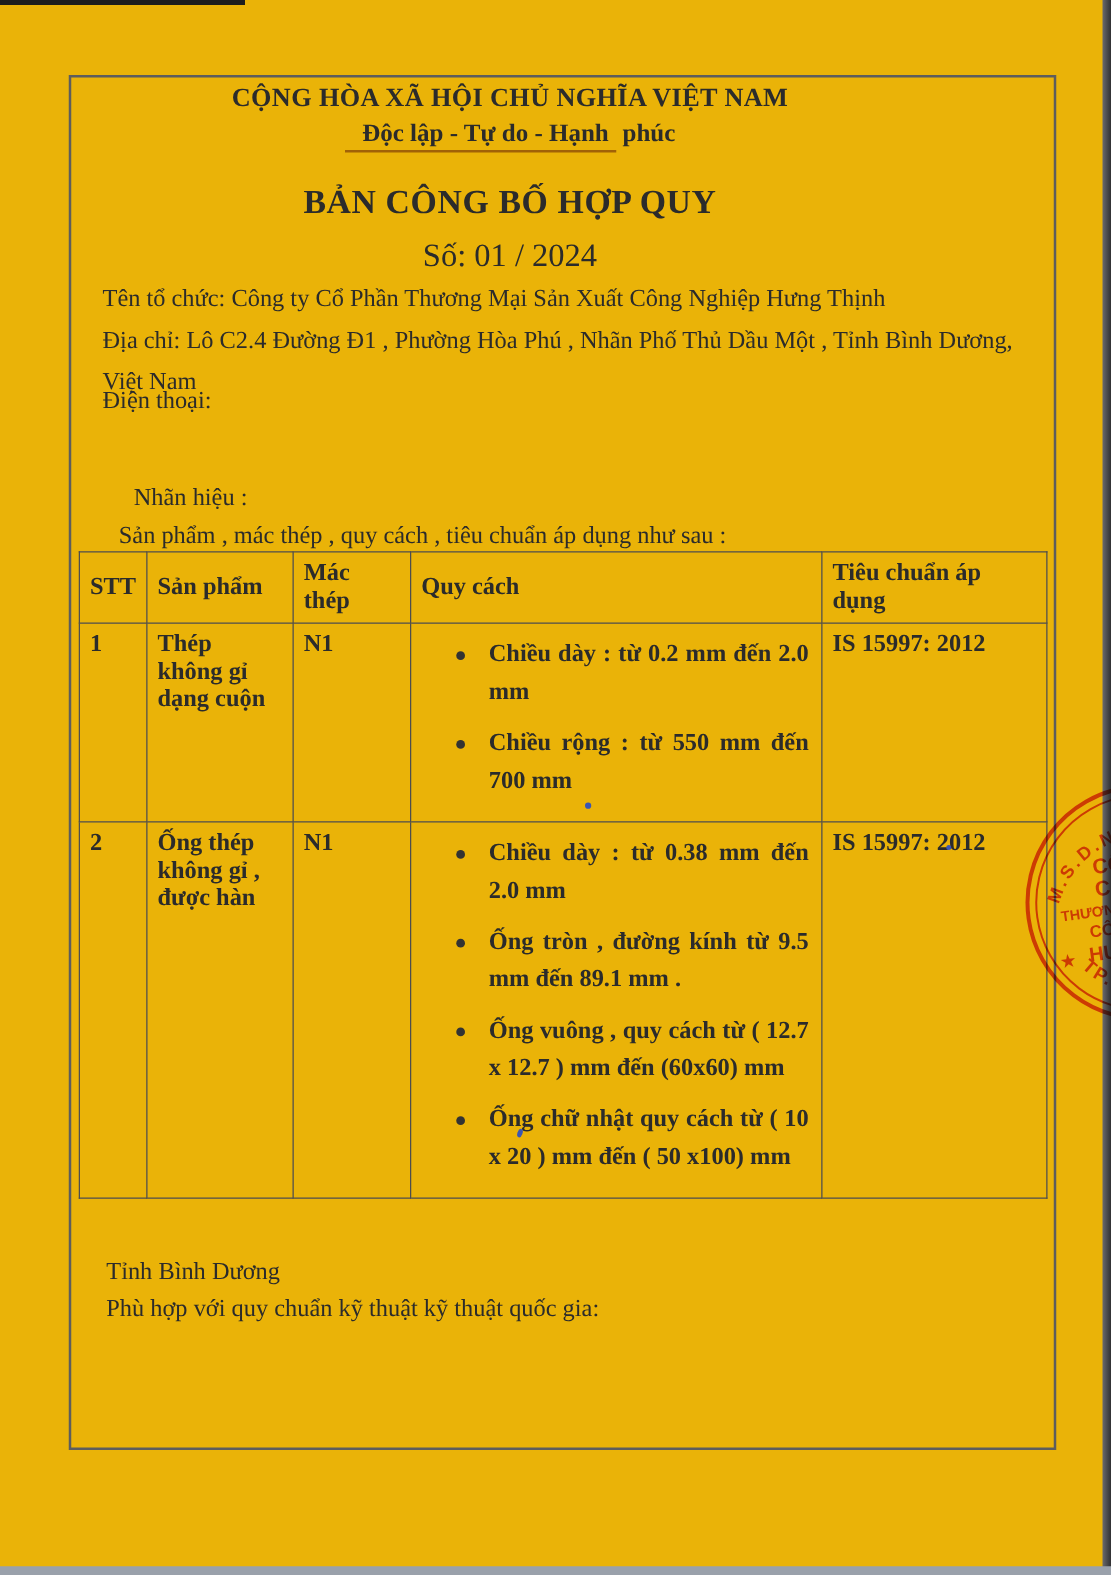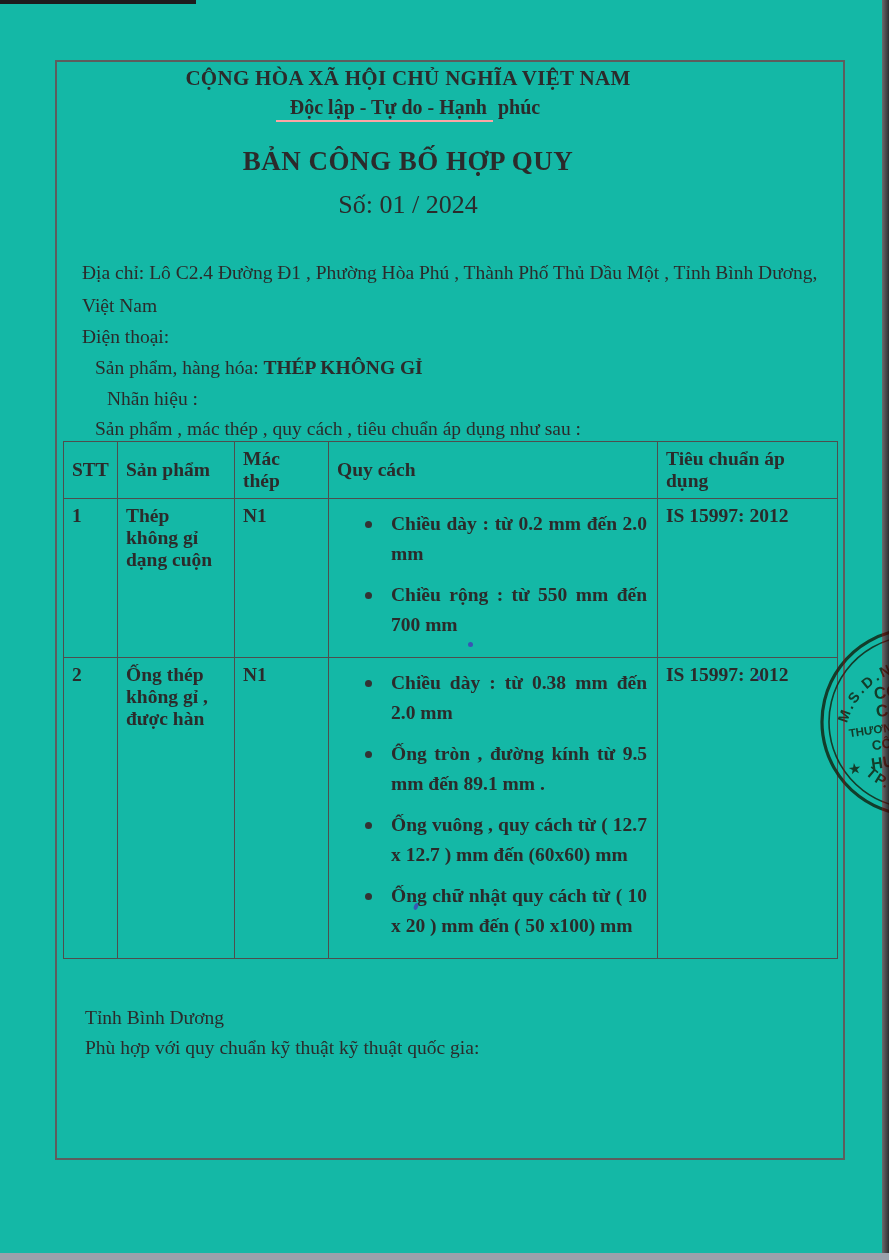--- a/index.html
+++ b/index.html
@@ -1,40 +1,40 @@
 <!DOCTYPE html>
 <html><head>
 <meta charset="utf-8">
 <style>
   html,body { margin:0; padding:0; background:#e8e8e8; }
   .page {
     position:relative; width:889px; height:1260px;
-    background:#14b8a6; overflow:hidden;
+    background:#eab308; overflow:hidden;
     font-family:"Liberation Serif","DejaVu Serif",serif;
     color:#2b2b2b;
   }
   
   .scan-top-sliver { position:absolute; left:0; top:0; width:196px; height:4px; background:#1d1d1d; }
   .scan-right-strip { position:absolute; right:0; top:0; width:7px; height:1260px; background:linear-gradient(to right,#6a6a6c,#2f2f31); }
   .scan-bottom-band { position:absolute; left:0; bottom:0; width:889px; height:7px; background:#9aa1ab; }
   .frame { position:absolute; left:55px; top:60px; width:790px; height:1100px; border:2px solid #5d5d5d; box-sizing:border-box; }
 
   .abs { position:absolute; }
   .header-wrap { left:55px; top:0; width:706px; text-align:center; }
   .national-header { position:absolute; top:66px; width:100%; font-size:21px; font-weight:bold; letter-spacing:.3px; }
   .motto { position:absolute; top:96px; width:100%; font-size:20px; font-weight:bold; }
-  .motto-underline { border-bottom:2px solid #fca5a5; padding:0 6px 2px 14px; }
+  .motto-underline { border-bottom:2px solid #a16207; padding:0 6px 2px 14px; }
   .motto-tail { margin-left:5px; }
   .doc-title { position:absolute; top:146px; width:100%; font-size:27px; font-weight:bold; letter-spacing:.5px; }
   .doc-number { position:absolute; top:190px; width:100%; font-size:26px; }
 
   .bodyline { position:absolute; font-size:19.5px; line-height:33px; }
   .b-org     { left:82px; top:223px; width:745px; }
   .b-addr    { left:82px; top:256px; width:742px; }
-  .b-phone   { left:82px; top:320px;text-align:right; }
+  .b-phone   { left:82px; top:304px;text-align:right; }
   .b-product { left:95px; top:351px; }
   .b-brand   { left:95px; top:382px;margin-left:12px; }
   .b-intro   { left:95px; top:412px; }
   .bold { font-weight:bold; }
 
   table.spec {
     position:absolute; left:63px; top:441px; width:774px;
     border-collapse:collapse; table-layout:fixed;
     font-size:19.5px;
   }
@@ -91,23 +91,23 @@
 
   <div class="abs header-wrap">
     <div class="national-header">CỘNG HÒA XÃ HỘI CHỦ NGHĨA VIỆT NAM</div>
     <div class="motto">
       <span class="motto-underline">Độc lập - Tự do - Hạnh</span><span class="motto-tail">phúc</span>
     </div>
     <div class="doc-title">BẢN CÔNG BỐ HỢP QUY</div>
     <div class="doc-number">Số: 01 / 2024</div>
   </div>
 
-  <div class="bodyline b-addr">Địa chỉ: Lô C2.4 Đường Đ1 , Phường Hòa Phú , Thành Phố Thủ Dầu Một , Tỉnh Bình Dương, Việt Nam</div>
+  <div class="bodyline b-org">Tên tổ chức: Công ty Cổ Phần Thương Mại Sản Xuất Công Nghiệp Hưng Thịnh</div>
+  <div class="bodyline b-addr">Địa chỉ: Lô C2.4 Đường Đ1 , Phường Hòa Phú , Nhãn Phố Thủ Dầu Một , Tỉnh Bình Dương, Việt Nam</div>
   <div class="bodyline b-phone">Điện thoại:</div>
-  <div class="bodyline b-product"><span>Sản phẩm, hàng hóa: </span><span class="bold">THÉP KHÔNG GỈ</span></div>
   <div class="bodyline b-brand">Nhãn hiệu :</div>
   <div class="bodyline b-intro">Sản phẩm , mác thép , quy cách , tiêu chuẩn áp dụng như sau :</div>
 
   <table class="spec">
     <thead>
       <tr>
         <th class="c-stt">STT</th>
         <th class="c-sp">Sản phẩm</th>
         <th class="c-mt">Mác thép</th>
         <th class="c-qc">Quy cách</th>

